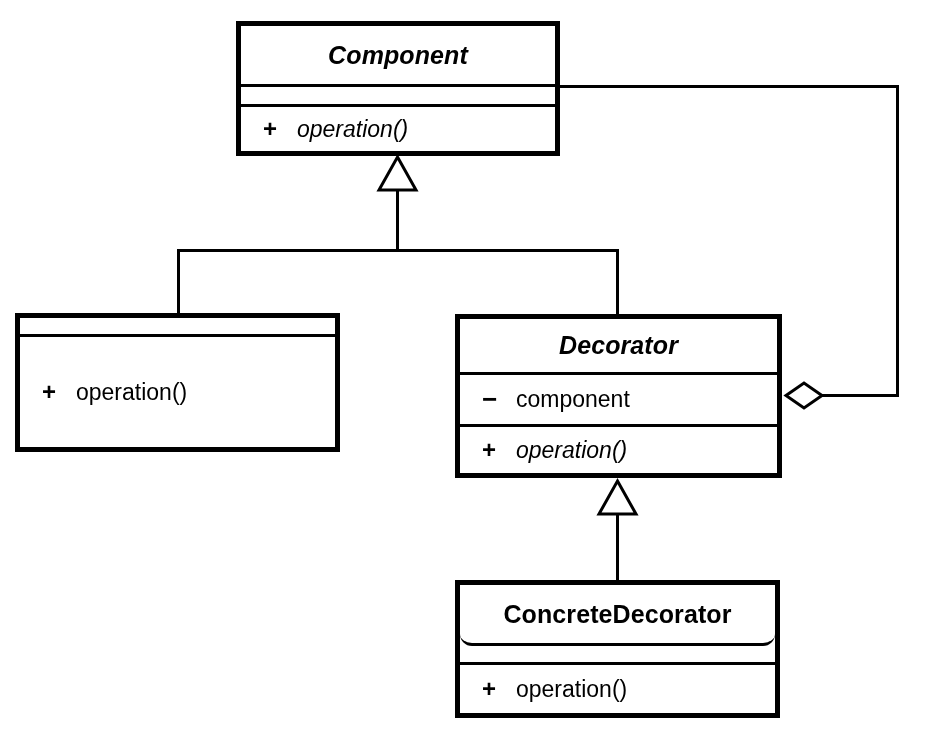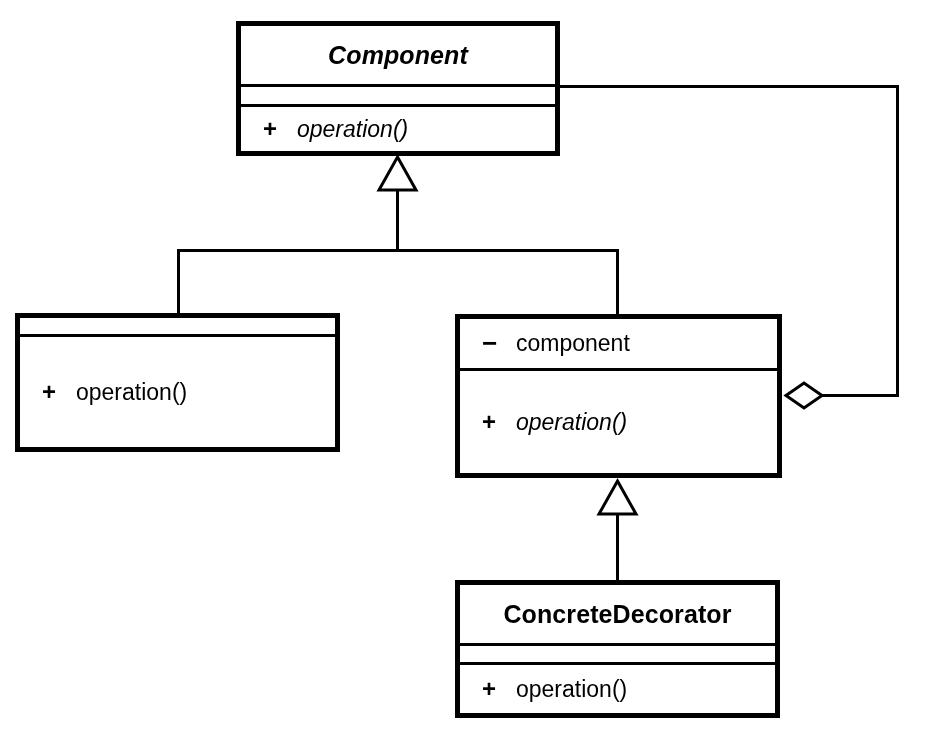--- a/index.html
+++ b/index.html
@@ -102,21 +102,21 @@
   #class-decorator {
     left: 455px; top: 314px; width: 327px; height: 164px;
   }
   #class-decorator .uml-name-compartment { height: 56px; }
   #class-decorator .uml-attr-compartment  { height: 52px; }
   #class-decorator .uml-op-compartment    { flex: 1 1 auto; }
 
   #class-concrete-decorator {
     left: 455px; top: 580px; width: 325px; height: 138px;
   }
-  #class-concrete-decorator .uml-name-compartment { height: 61px; }
+  #class-concrete-decorator .uml-name-compartment { height: 61px; border-radius: 12px; }
   #class-concrete-decorator .uml-attr-compartment  { height: 19px; }
   #class-concrete-decorator .uml-op-compartment    { flex: 1 1 auto; }
 </style>
 </head>
 <body>
 
 <div id="diagram-canvas">
 
   <svg id="connector-layer" viewBox="0 0 931 753" width="931" height="753" xmlns="http://www.w3.org/2000/svg">
 
@@ -164,20 +164,21 @@
 
   <div class="uml-class" id="class-concrete-component">
     <div class="uml-attr-compartment is-empty"></div>
     <div class="uml-op-compartment">
       <span class="member-visibility">+</span>
       <span>operation()</span>
     </div>
   </div>
 
   <div class="uml-class" id="class-decorator">
+    <div class="uml-name-compartment abstract-name">Decorator</div>
     <div class="uml-attr-compartment">
       <span class="member-visibility vis-minus">−</span>
       <span>component</span>
     </div>
     <div class="uml-op-compartment">
       <span class="member-visibility">+</span>
       <span class="abstract-member">operation()</span>
     </div>
   </div>
 

